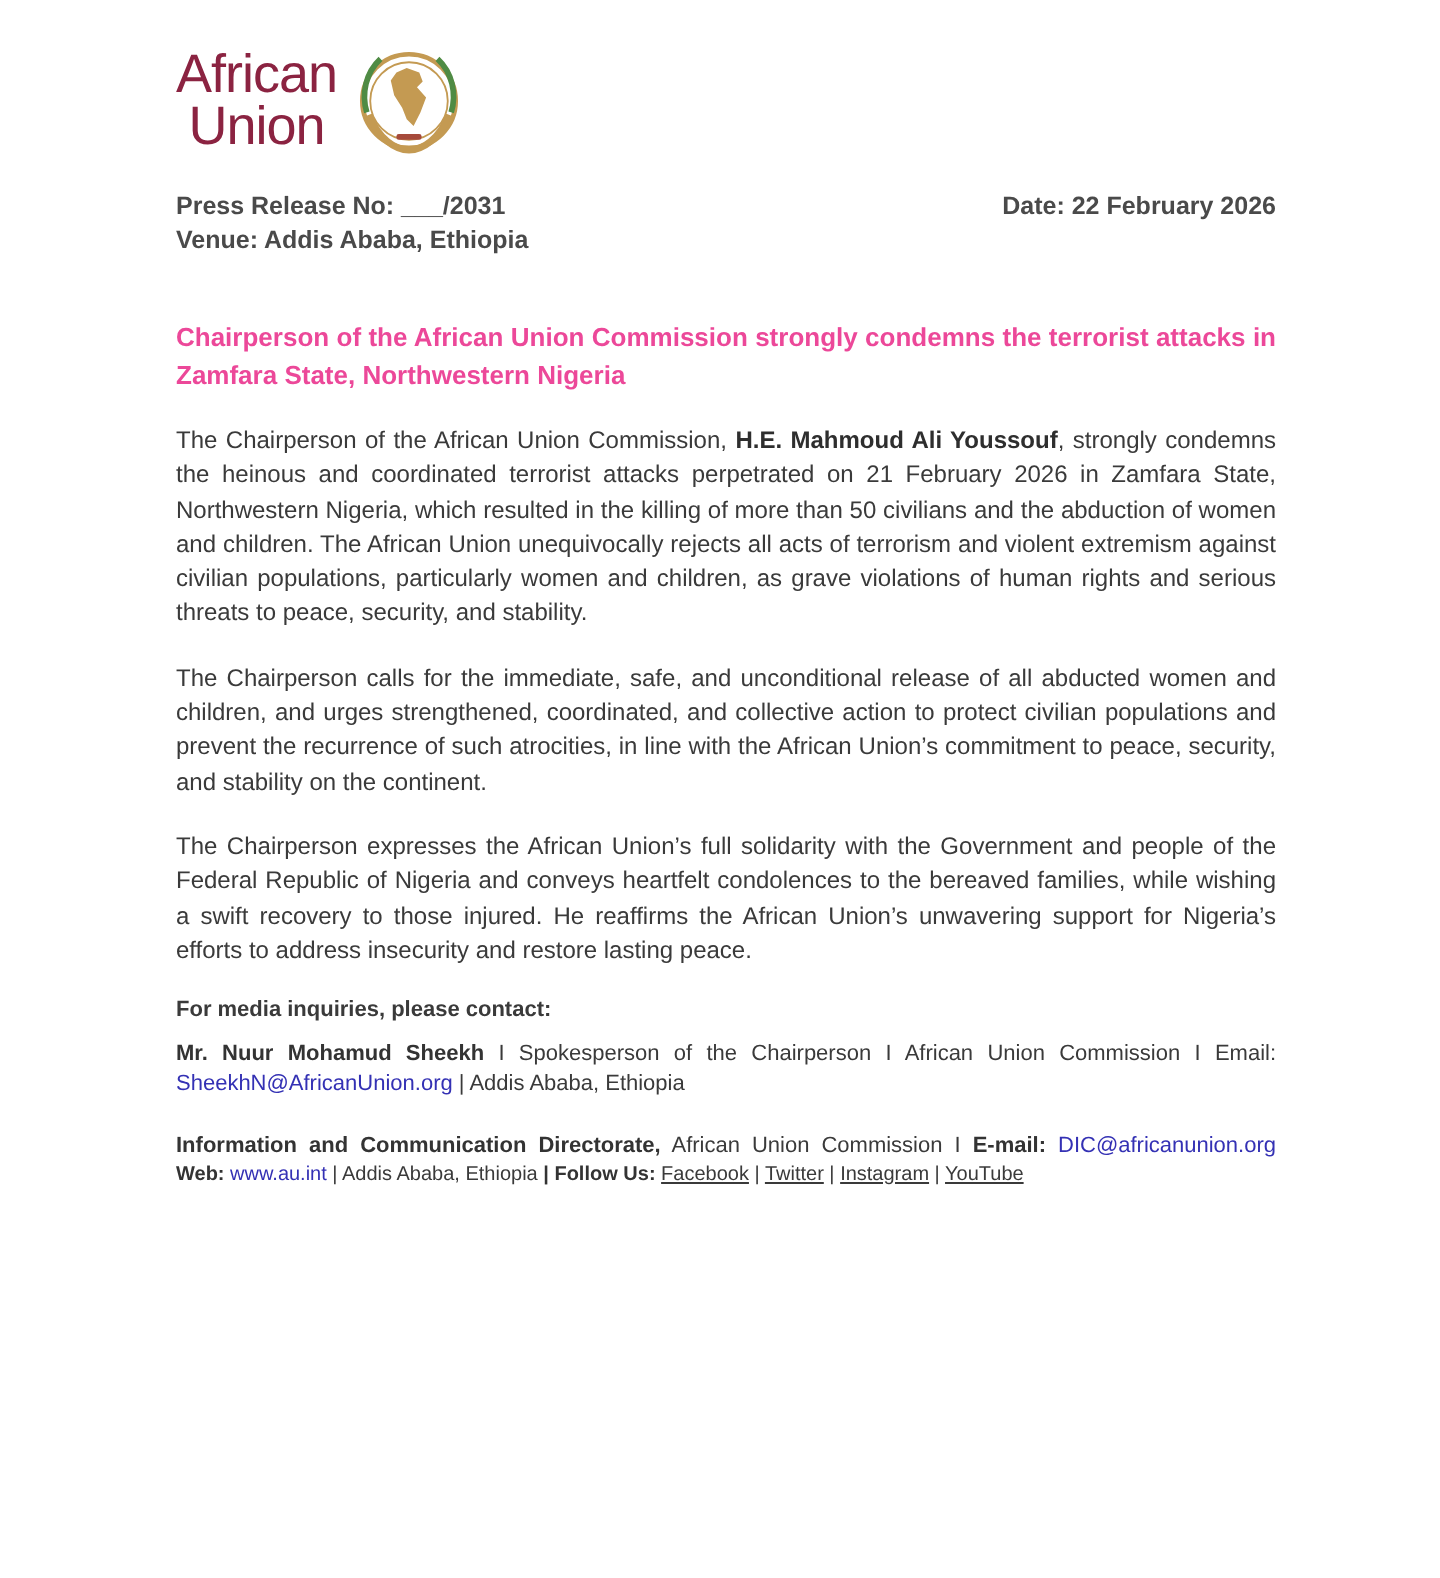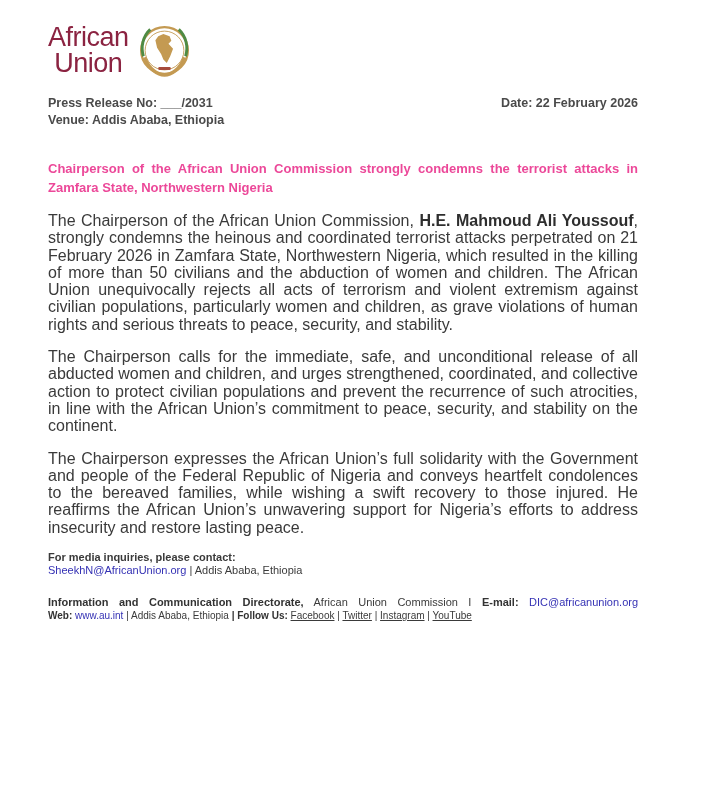--- a/index.html
+++ b/index.html
@@ -1,18 +1,18 @@
 <!DOCTYPE html>
 <html><head>
 <meta charset="utf-8">
 <style>
   html,body{margin:0;padding:0;background:#ffffff;}
   .page{
     width:720px;height:789px;box-sizing:border-box;
-    padding:20px 82px 0 48px;background:#ffffff;
+    padding:20px 82px 0 88px;background:#ffffff;
     font-family:"Liberation Sans",sans-serif;color:#3a3a3a;
     overflow:hidden;
   }
   
   .logo-row{display:flex;align-items:center;gap:7px;height:60px;}
   .logo-text{display:flex;flex-direction:column;text-align:center;color:#8B2341;
     font-size:27px;line-height:26px;letter-spacing:-0.5px;}
   .emblem{display:block;}
   
   .directorate{
@@ -22,21 +22,21 @@
   
   .meta{margin-top:15px;font-size:12.5px;font-weight:bold;color:#4a4a4a;line-height:17px;}
   .meta-row{display:flex;justify-content:space-between;}
   
   .title{
     margin:30px 0 0 0;font-size:13px;font-weight:bold;color:#ec4899;
     line-height:19px;text-align:justify;
   }
   
   .body-p{
-    margin:15px 0 0 0;font-size:16px;line-height:17.3px;text-align:justify;
+    margin:15px 0 0 0;font-size:12px;line-height:17.3px;text-align:justify;
     color:#3a3a3a;
   }
   .body-p strong{color:#2e2e2e;}
   
   .media-heading{margin:15px 0 0 0;font-size:11px;font-weight:bold;color:#3a3a3a;}
   .contact-line1{margin:9px 0 0 0;font-size:11px;line-height:14.5px;
     text-align:justify;text-align-last:justify;color:#3a3a3a;}
   .contact-line2{margin:0;font-size:11px;line-height:14.5px;color:#3a3a3a;}
   
   .footer{margin-top:17px;}
@@ -80,20 +80,21 @@
   <h2 class="title">Chairperson of the African Union Commission strongly condemns the terrorist attacks in Zamfara State, Northwestern Nigeria</h2>
 
   <p class="body-p"><span>The Chairperson of the African Union Commission, </span><strong>H.E. Mahmoud Ali Youssouf</strong><span>, strongly condemns the heinous and coordinated terrorist attacks perpetrated on 21 February 2026 in Zamfara State, Northwestern Nigeria, which resulted in the killing of more than 50 civilians and the abduction of women and children. The African Union unequivocally rejects all acts of terrorism and violent extremism against civilian populations, particularly women and children, as grave violations of human rights and serious threats to peace, security, and stability.</span></p>
 
   <p class="body-p">The Chairperson calls for the immediate, safe, and unconditional release of all abducted women and children, and urges strengthened, coordinated, and collective action to protect civilian populations and prevent the recurrence of such atrocities, in line with the African Union’s commitment to peace, security, and stability on the continent.</p>
 
   <p class="body-p">The Chairperson expresses the African Union’s full solidarity with the Government and people of the Federal Republic of Nigeria and conveys heartfelt condolences to the bereaved families, while wishing a swift recovery to those injured. He reaffirms the African Union’s unwavering support for Nigeria’s efforts to address insecurity and restore lasting peace.</p>
 
   <p class="media-heading">For media inquiries, please contact:</p>
 
+  <p class="contact-line1"><strong>Mr. Nuur Mohamud Sheekh</strong><span> I Spokesperson of the Chairperson I African Union Commission I Email:</span></p>
   <p class="contact-line2"><a class="blue-link">SheekhN@AfricanUnion.org</a><span> | Addis Ababa, Ethiopia</span></p>
 
   <div class="footer">
     <p class="footer-line1"><strong>Information and Communication Directorate,</strong><span> African Union Commission I </span><strong>E-mail: </strong><a class="blue-link">DIC@africanunion.org</a></p>
     <p class="footer-line2"><strong>Web: </strong><a class="blue-link">www.au.int</a><span> | Addis Ababa, Ethiopia </span><strong>| Follow Us: </strong><a class="dark-link">Facebook</a><span class="sep"> | </span><a class="dark-link">Twitter</a><span class="sep"> | </span><a class="dark-link">Instagram</a><span class="sep"> | </span><a class="dark-link">YouTube</a></p>
   </div>
 
 </div>
 
 </body></html>

